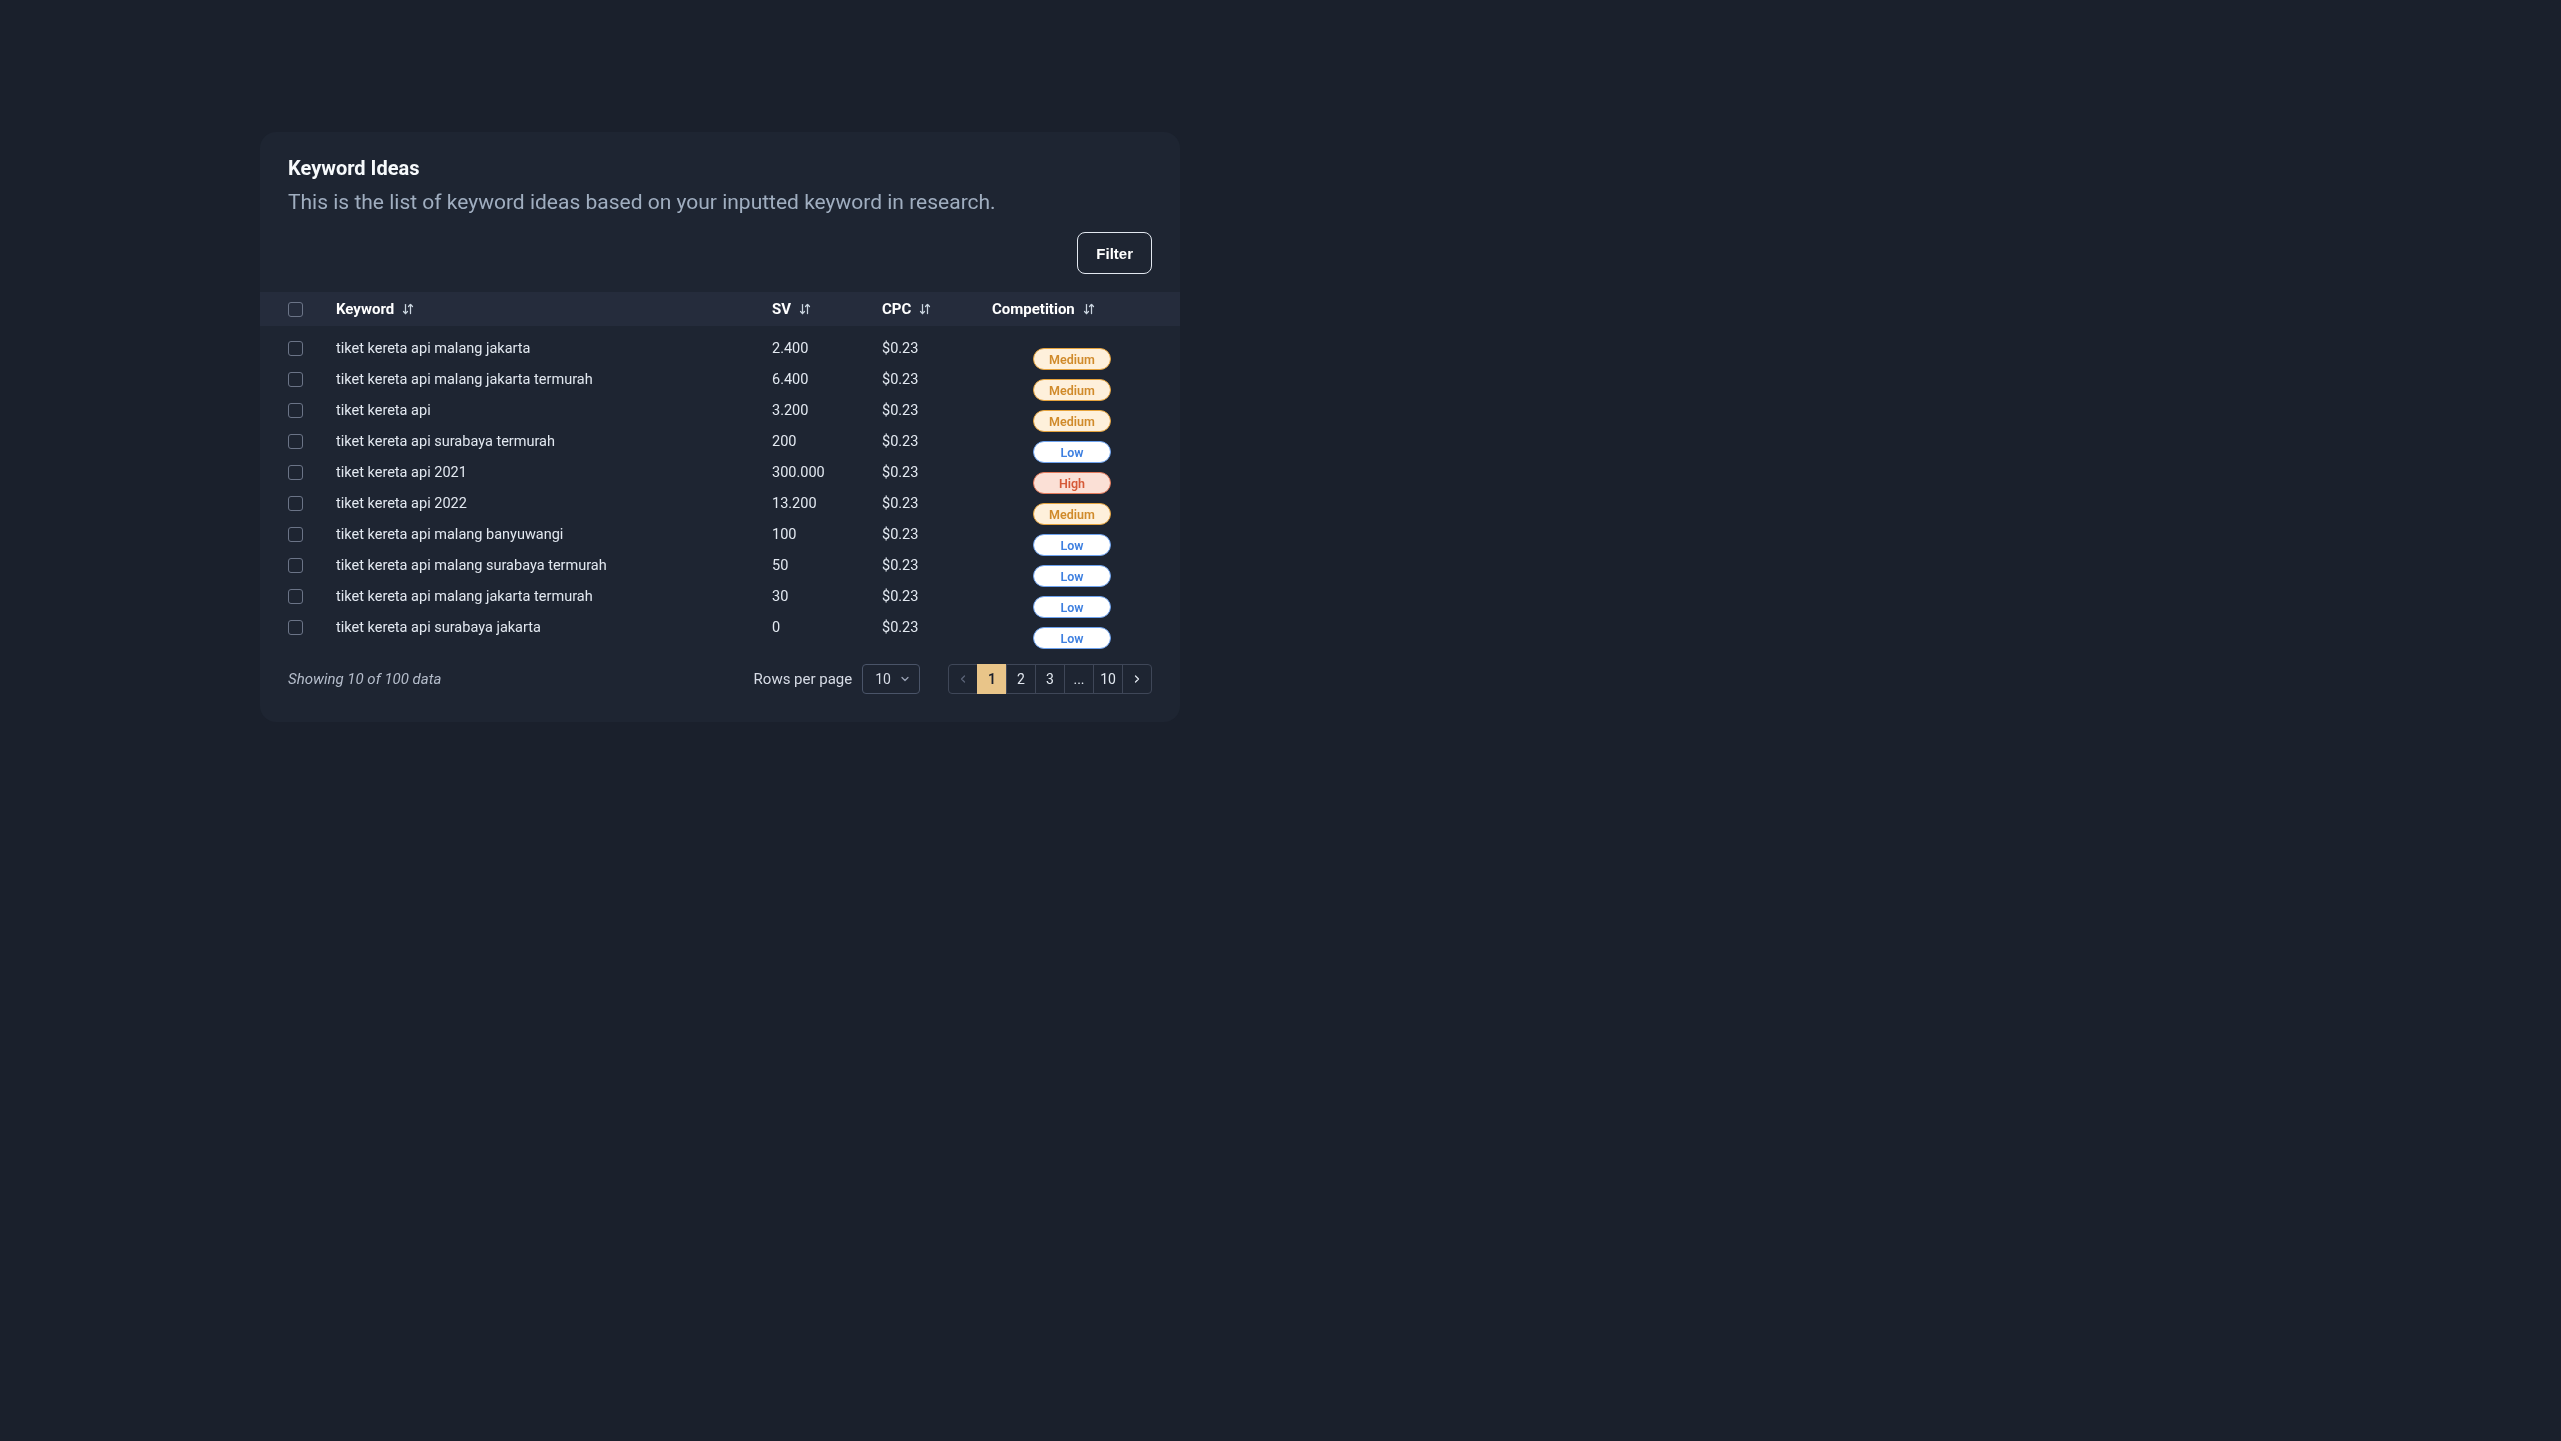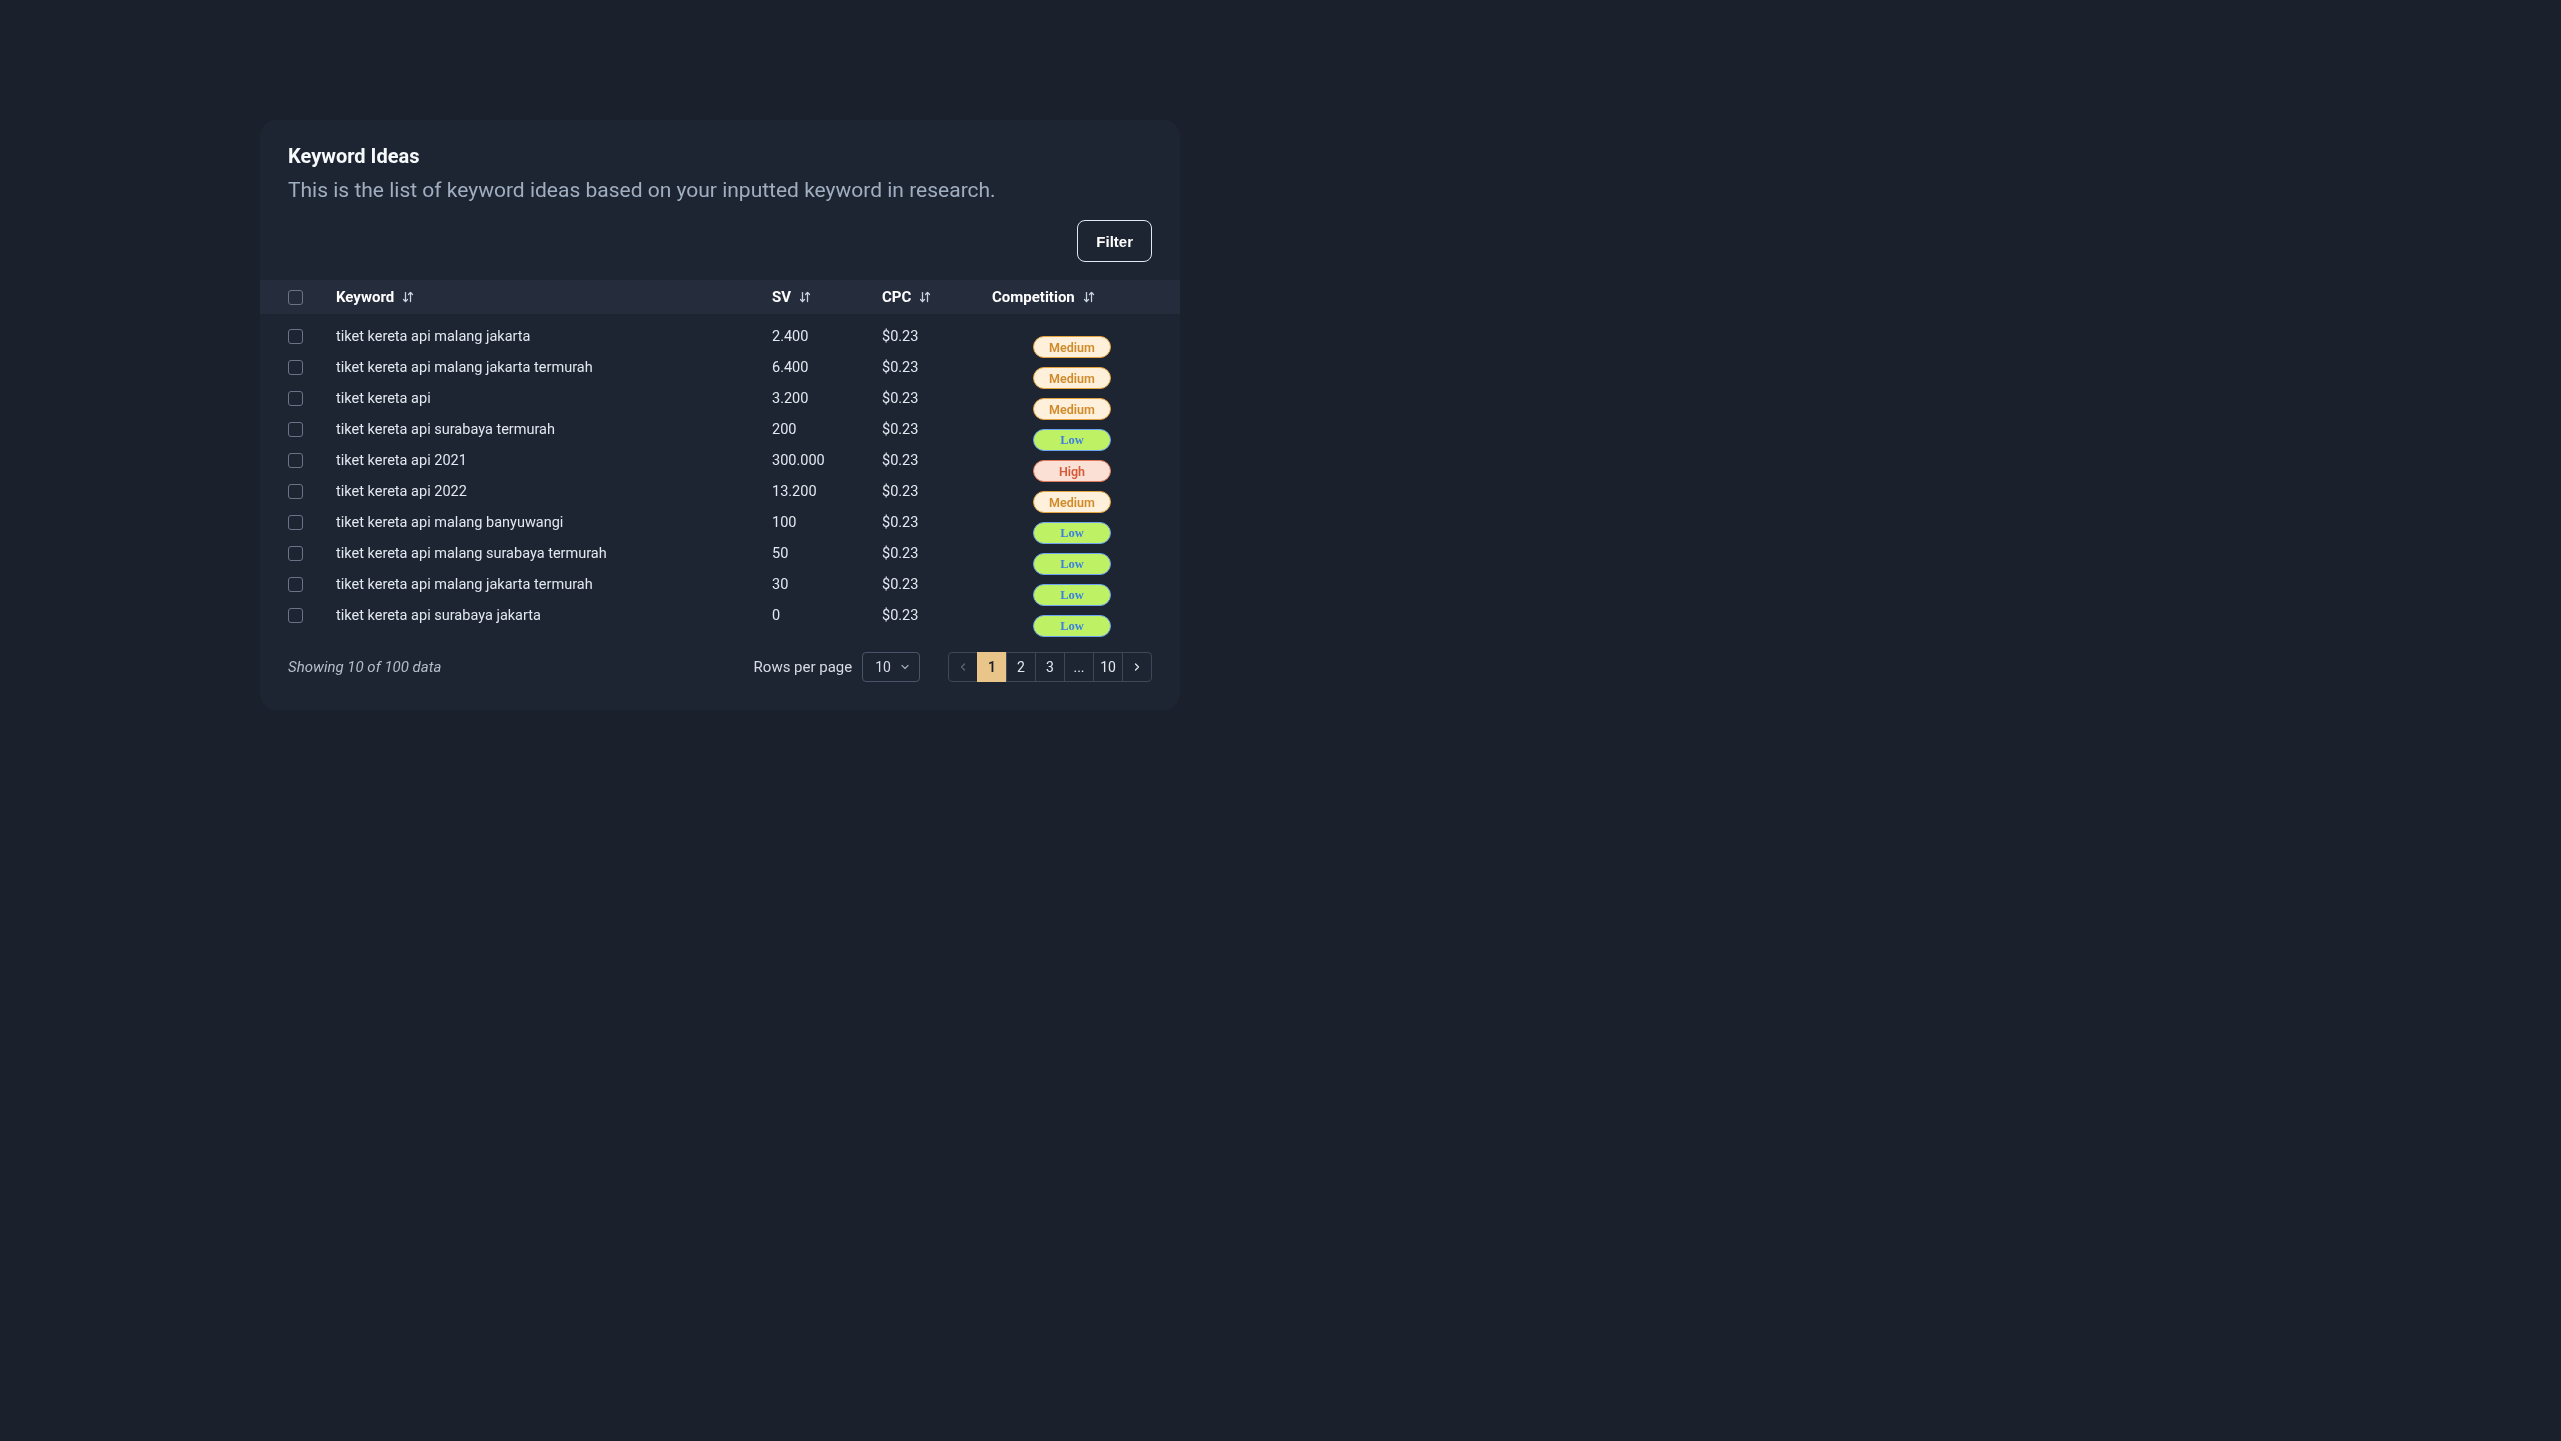--- a/index.html
+++ b/index.html
@@ -7,21 +7,21 @@
     background: #1a202c;
     font-family: -apple-system, BlinkMacSystemFont, "Segoe UI", Roboto, Helvetica, Arial, sans-serif;
     color: #e2e8f0;
     width: 1440px;
     height: 810px;
     overflow: hidden;
   }
   .card {
     position: absolute;
     left: 260px;
-    top: 120px;
+    top: 132px;
     width: 920px;
     background: #1e2532;
     border-radius: 16px;
     padding: 24px 0 24px 0;
   }
   .card-header {
     padding: 0 28px;
   }
   .title {
     font-size: 20px;
@@ -126,24 +126,23 @@
     font-size: 12.5px;
     font-weight: 600;
     min-width: 78px;
   }
   .badge.medium {
     background: #fef0db;
     border: 1.5px solid #e6a43e;
     color: #d08a2a;
   }
   .badge.low {
-    background: #bef264;
+    background: #ffffff;
     border: 1.5px solid #6ea3f0;
     color: #3d7fe0;
-    font-family: Liberation Serif, serif;
   }
   .badge.high {
     background: #fbe0d6;
     border: 1.5px solid #e57a5b;
     color: #d65a38;
   }
   .col-comp { display:flex; justify-content:center;margin-top:22px; }
   .footer {
     display: flex;
     align-items: center;

